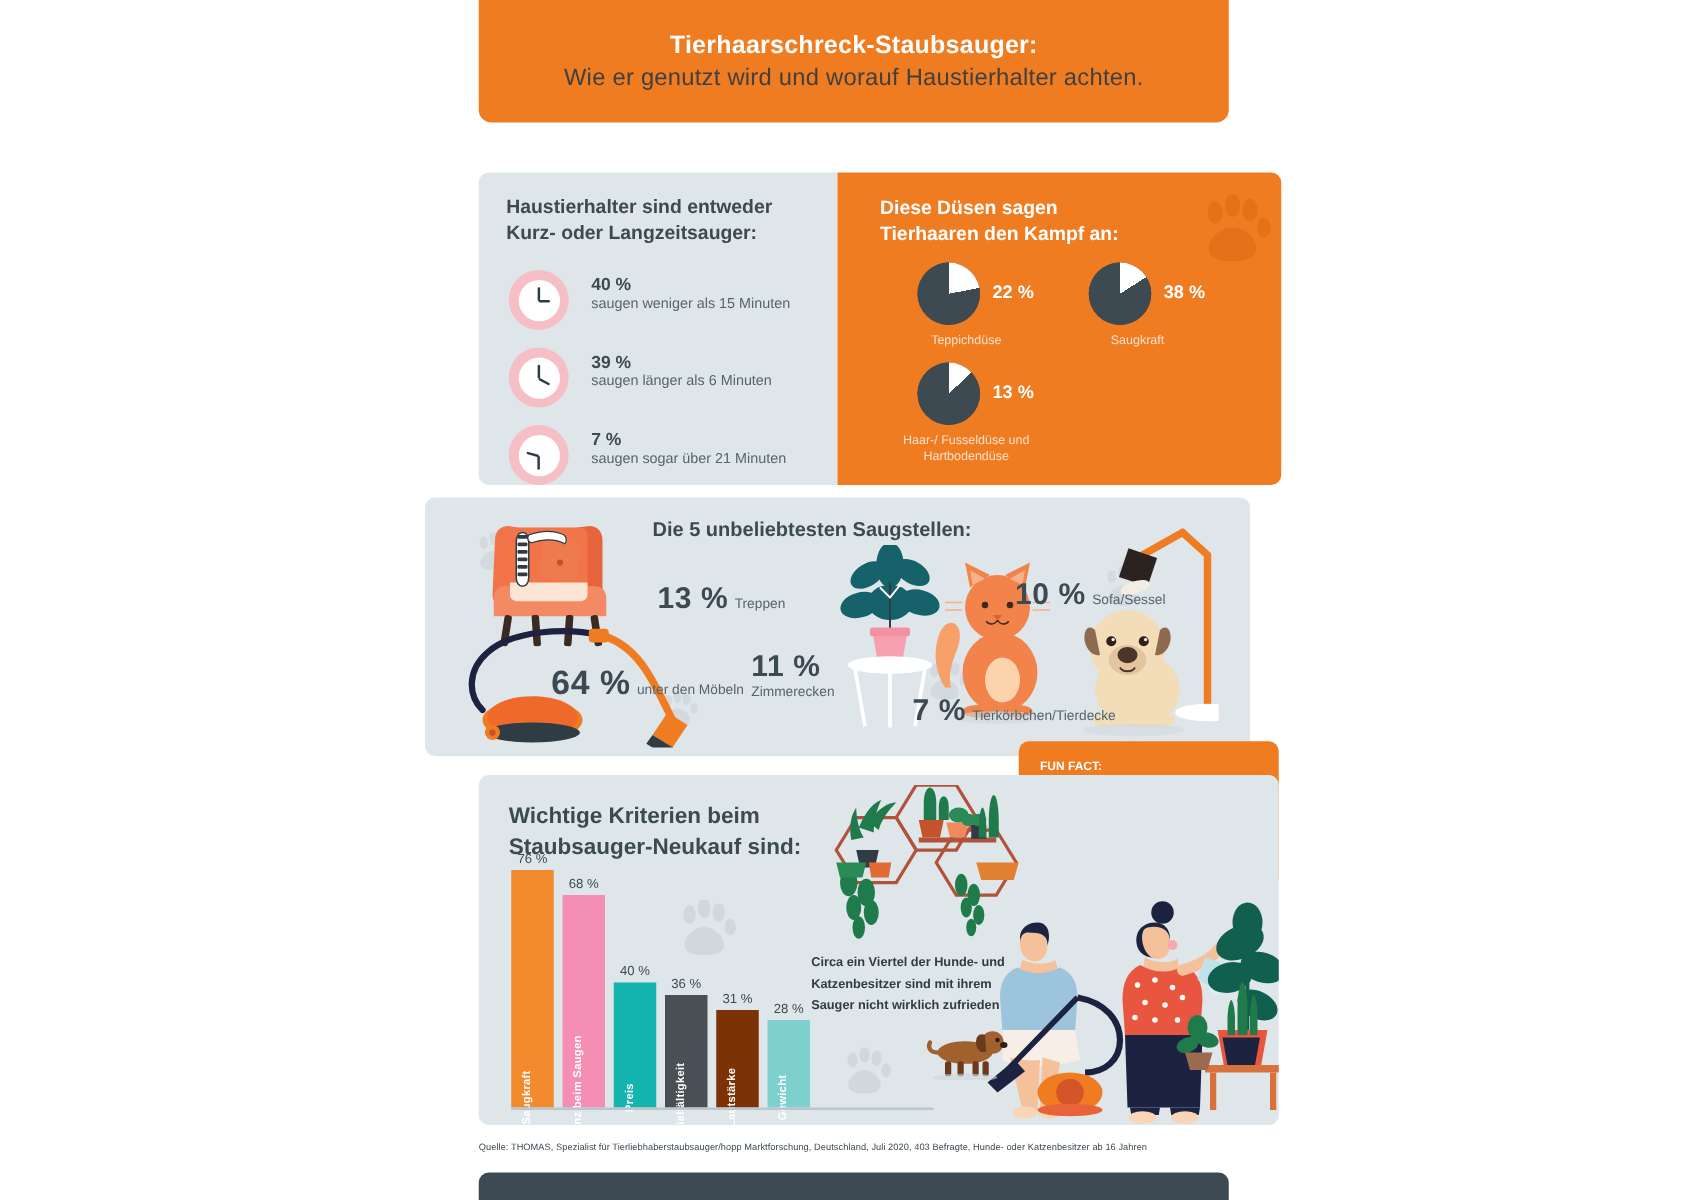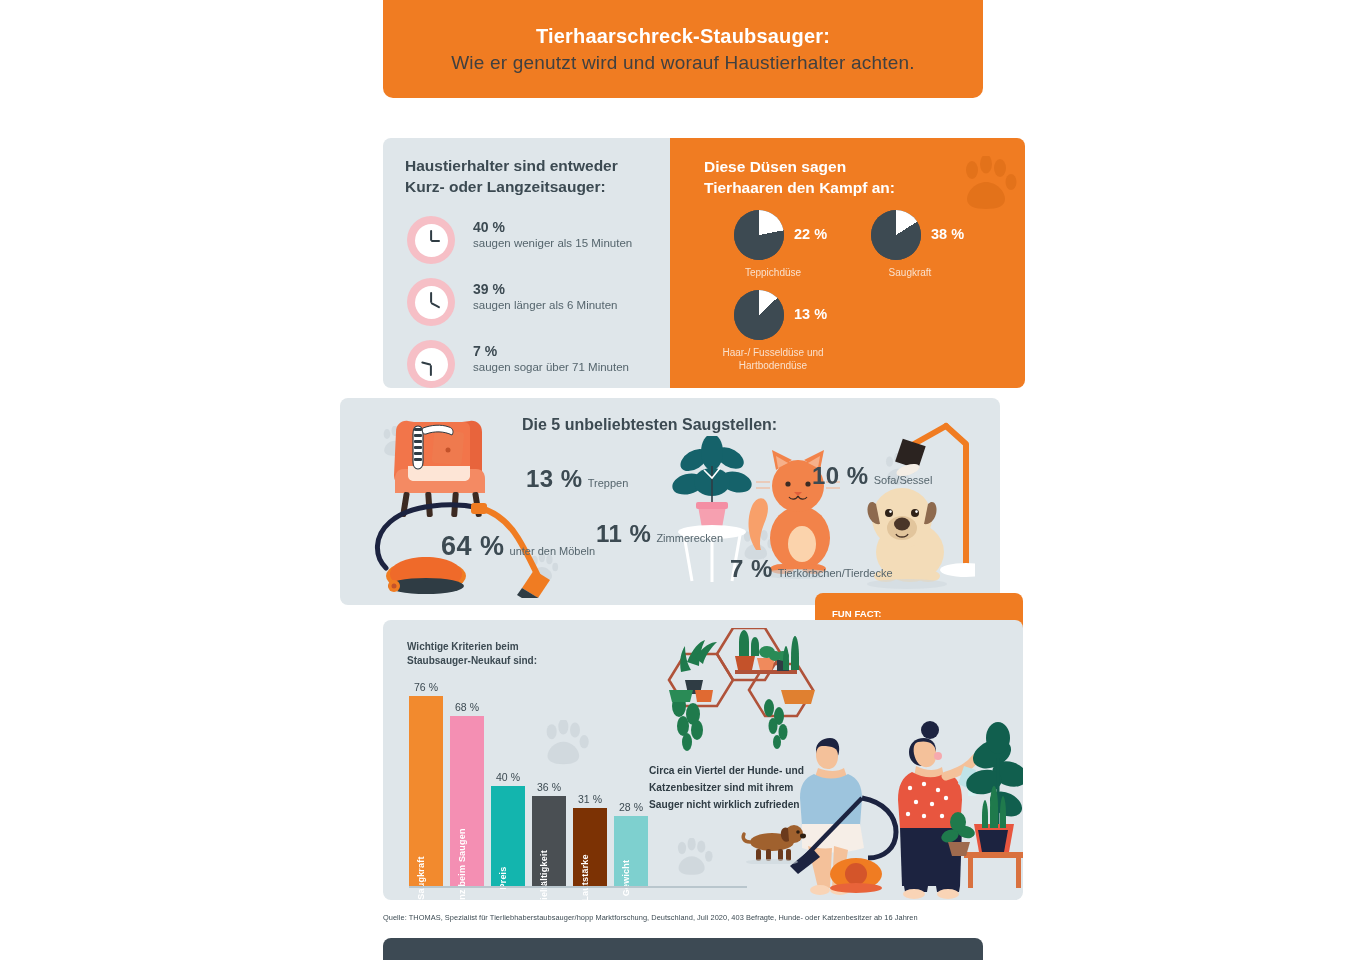--- a/index.html
+++ b/index.html
@@ -100,21 +100,21 @@
     color:#ffffff;font-size:9.6px;font-weight:bold;line-height:1.62;
   }
 
   
   #panel-buy{
     left:383px;top:620px;width:640px;height:280px;
     background:#dfe6ea;border-radius:8px;overflow:hidden;
   }
   #panel-buy .p-title{
     position:absolute;left:24px;top:20px;width:300px;
-    color:#3c4a52;font-size:10px;font-weight:bold;line-height:1.38;
+    color:#3c4a52;font-size:18px;font-weight:bold;line-height:1.38;
   }
   #bars{position:absolute;left:26px;top:66px;width:330px;height:200px;}
   .bar-wrap{position:absolute;bottom:0;width:34px;}
   .bar{width:100%;position:relative;}
   .bar .blabel{
     position:absolute;left:50%;bottom:8px;transform:translateX(-50%) rotate(-90deg);
     transform-origin:50% 100%;white-space:nowrap;
     color:#ffffff;font-size:9px;font-weight:bold;letter-spacing:.2px;
   }
   .bar-val{
@@ -181,21 +181,21 @@
 
     <div class="time-row" style="top:202px;">
       <div class="clock">
         <div class="face">
           <div class="hand" style="width:11px;transform:rotate(90deg);"></div>
           <div class="hand" style="width:10px;transform:rotate(195deg);"></div>
         </div>
       </div>
       <div class="time-txt">
         <div class="pct">7 %</div>
-        <div class="lbl">saugen sogar über 71 Minuten</div>
+        <div class="lbl">saugen sogar über 21 Minuten</div>
       </div>
     </div>
   </div>
 
   <div class="abs" id="panel-nozzle">
     <div class="p-title">
       <div>Diese Düsen sagen</div>
       <div>Tierhaaren den Kampf an:</div>
     </div>
 
@@ -379,21 +379,21 @@
     </svg>
 
     <div class="spot" style="left:101px;top:133px;">
       <span class="v big">64 %</span>
       <span class="n">unter den Möbeln</span>
     </div>
     <div class="spot" style="left:186px;top:67px;">
       <span class="v">13 %</span>
       <span class="n">Treppen</span>
     </div>
-    <div class="spot" style="left:256px;top:122px;">
+    <div class="spot" style="left:256px;top:122px;flex-direction:column;">
       <span class="v">11 %</span>
       <span class="n">Zimmerecken</span>
     </div>
     <div class="spot" style="left:472px;top:64px;">
       <span class="v">10 %</span>
       <span class="n">Sofa/Sessel</span>
     </div>
     <div class="spot" style="left:390px;top:157px;">
       <span class="v">7 %</span>
       <span class="n">Tierkörbchen/Tierdecke</span>

